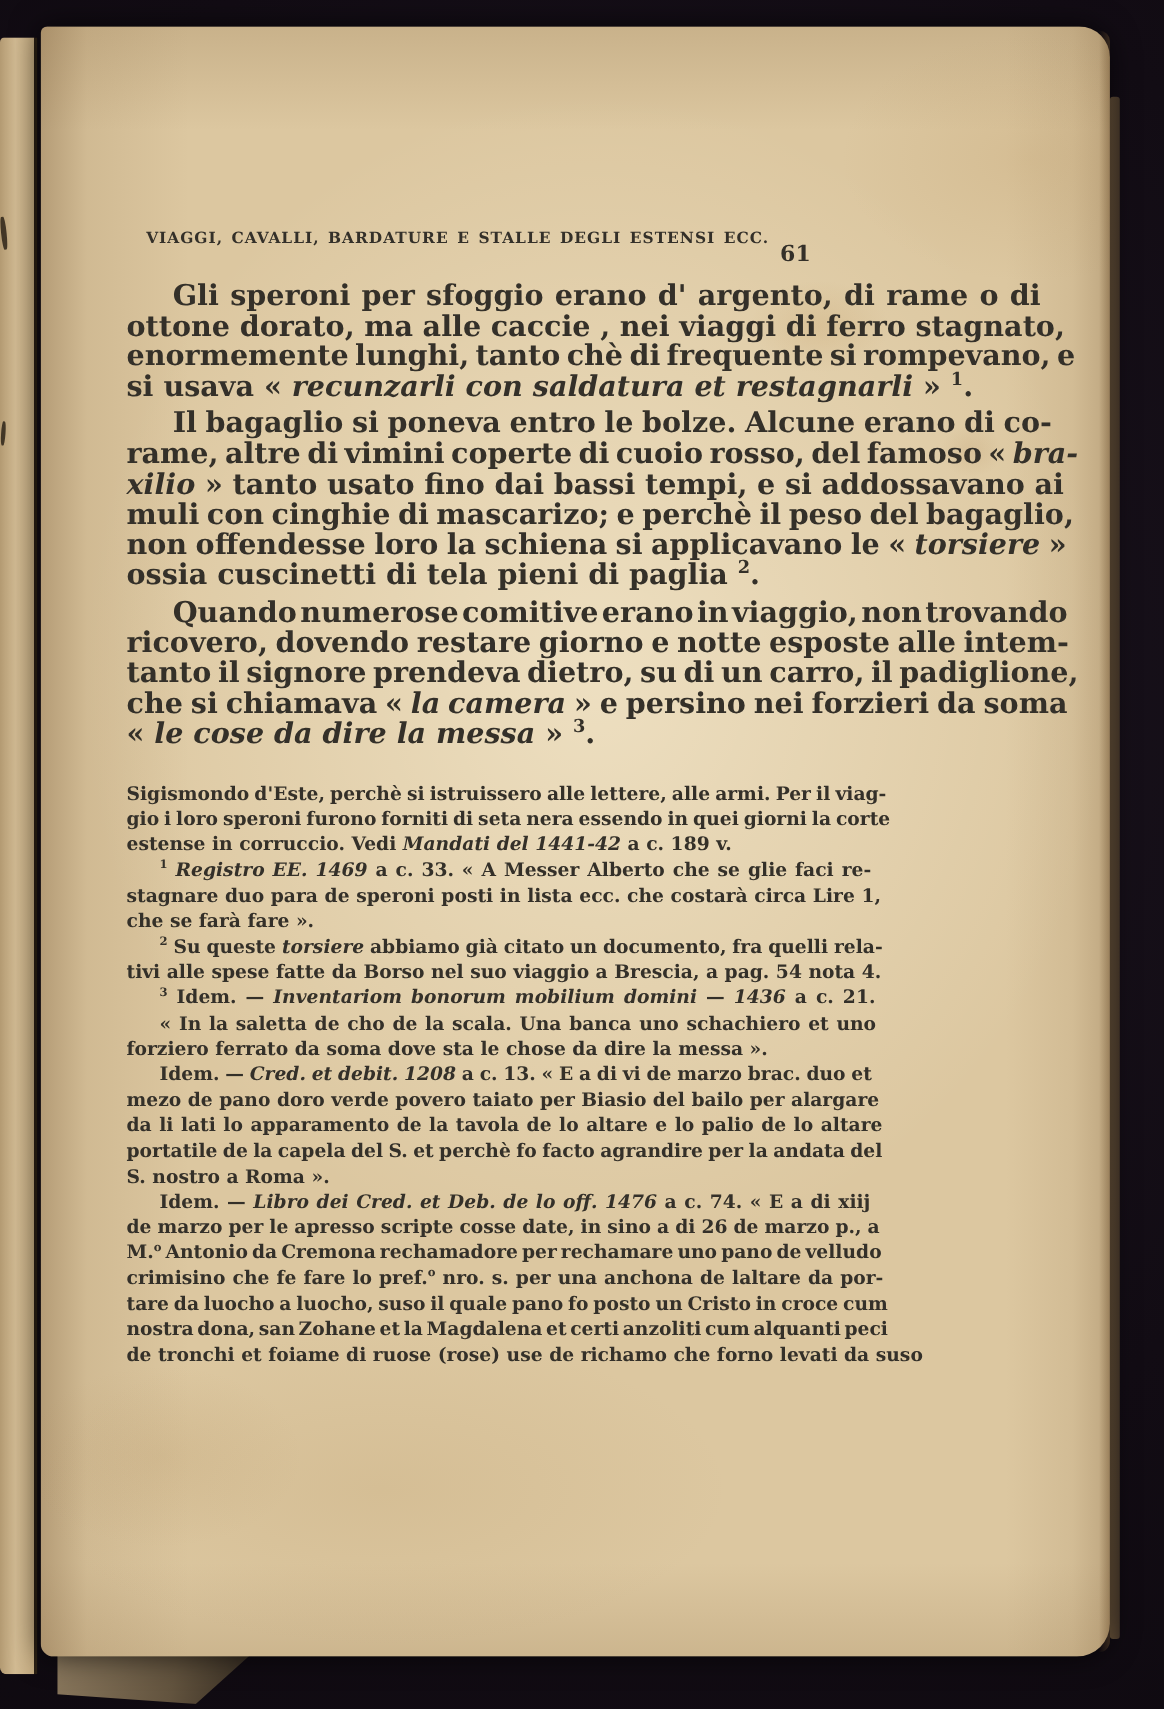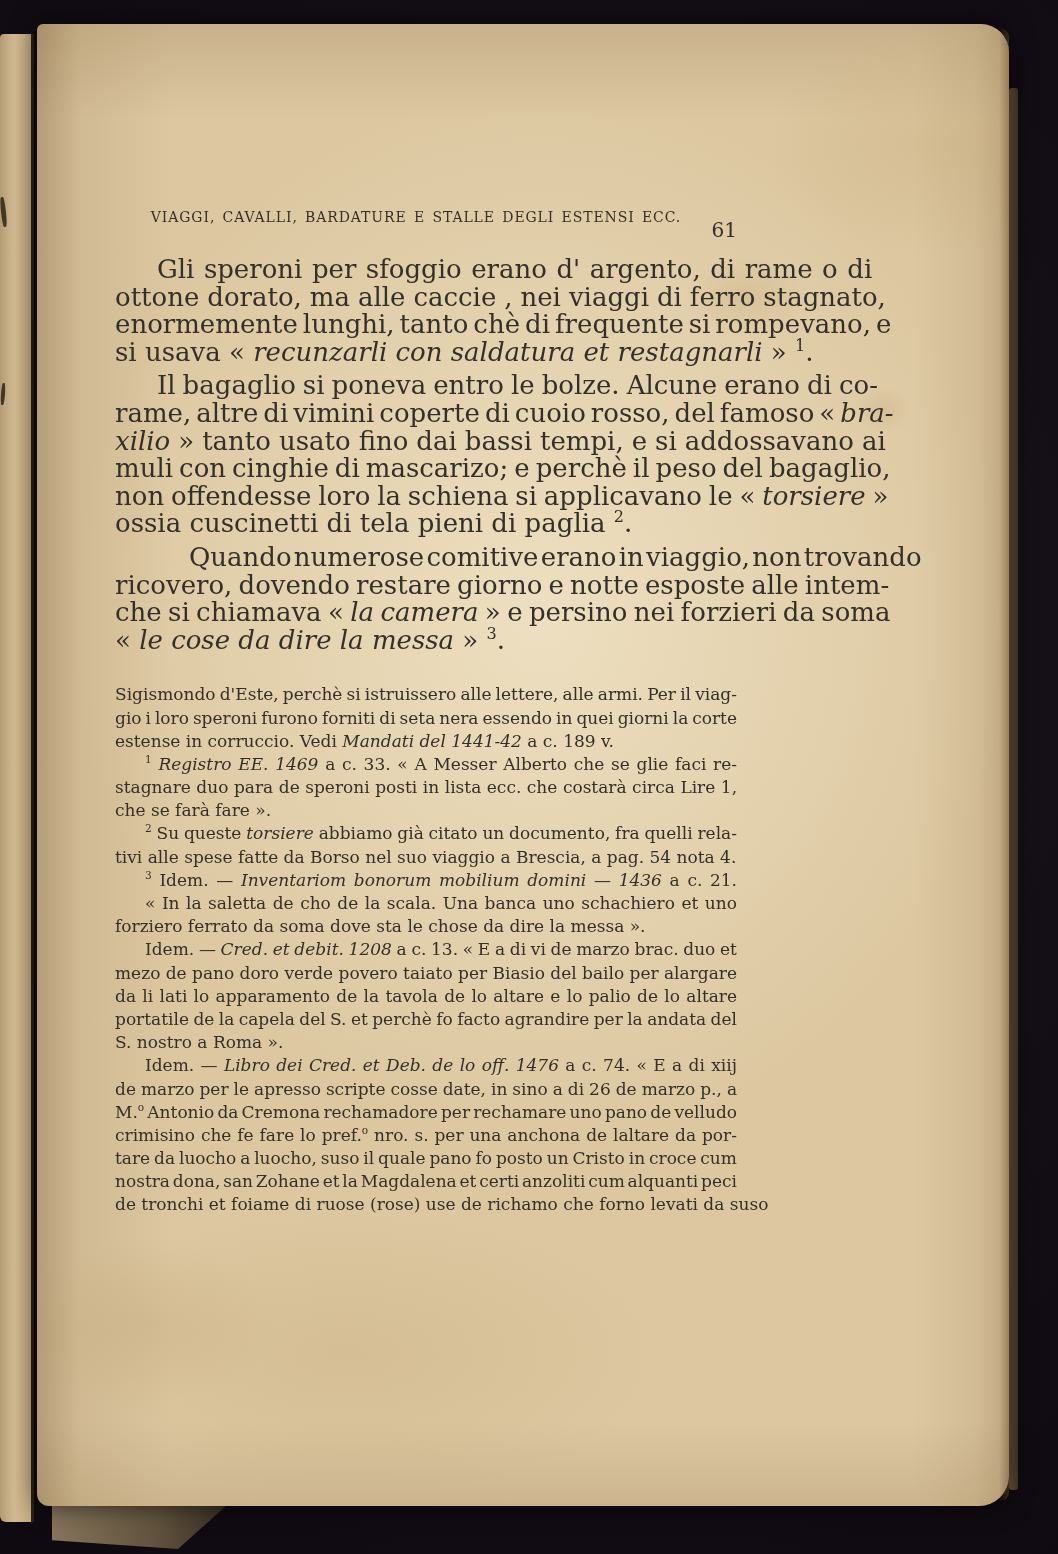--- a/index.html
+++ b/index.html
@@ -1,19 +1,20 @@
 <!DOCTYPE html>
 <html><head>
 <meta charset="utf-8">
 <style>
   html,body{margin:0;padding:0;background:#0b070c;}
   .scene{
     position:relative;width:1058px;height:1554px;overflow:hidden;
     background:radial-gradient(120% 90% at 55% 42%, #1c1520 0%, #120c14 55%, #0c080d 100%);
     font-family:"DejaVu Serif","Liberation Serif",serif;
+    font-weight:bold;
   }
   
   .prev-edge{
     position:absolute;left:0;top:34px;width:31px;height:1488px;
     background:linear-gradient(90deg,#b39a72 0%,#d2bb93 45%,#c3aa80 100%);
     border-radius:4px 0 0 6px;
     border-right:3px solid #2c2114;
   }
   .ink-mark{position:absolute;background:#241c12;border-radius:40%/60%;opacity:.8;}
   .mark-a{left:1px;top:197px;width:5px;height:30px;transform:rotate(-6deg);}
@@ -95,22 +96,23 @@
           <div class="line ind"><span class="ln" style="word-spacing: 1.22px;"><span>Gli speroni per sfoggio erano d' argento, di rame o di</span></span></div>
           <div class="line"><span class="ln" style="word-spacing: -0.31px;"><span>ottone dorato, ma alle caccie , nei viaggi di ferro stagnato,</span></span></div>
           <div class="line"><span class="ln" style="word-spacing: -3.29px;"><span>enormemente lunghi, tanto chè di frequente si rompevano, e</span></span></div>
           <div class="line end"><span class="ln"><span>si usava « </span><span class="it">recunzarli con saldatura et restagnarli</span><span> » </span><sup>1</sup><span>.</span></span></div>
           <div class="line ind"><span class="ln" style="word-spacing: -1.23px;"><span>Il bagaglio si poneva entro le bolze. Alcune erano di co-</span></span></div>
           <div class="line"><span class="ln" style="word-spacing: -3.25px;"><span>rame, altre di vimini coperte di cuoio rosso, del famoso « </span><span class="it">bra-</span></span></div>
           <div class="line"><span class="ln" style="word-spacing: -0.27px;"><span class="it">xilio</span><span> » tanto usato fino dai bassi tempi, e si addossavano ai</span></span></div>
           <div class="line"><span class="ln" style="word-spacing: -2.23px;"><span>muli con cinghie di mascarizo; e perchè il peso del bagaglio,</span></span></div>
           <div class="line"><span class="ln" style="word-spacing: -1.39px;"><span>non offendesse loro la schiena si applicavano le « </span><span class="it">torsiere</span><span> »</span></span></div>
           <div class="line end"><span class="ln"><span>ossia cuscinetti di tela pieni di paglia </span><sup>2</sup><span>.</span></span></div>
-          <div class="line ind"><span class="ln" style="word-spacing: -6px; margin-left: 32px;"><span>Quando numerose comitive erano in viaggio, non trovando</span></span></div>
+          <div class="line ind"><span class="ln" style="word-spacing: -6px;"><span>Quando numerose comitive erano in viaggio, non trovando</span></span></div>
           <div class="line"><span class="ln" style="word-spacing: -2.15px;"><span>ricovero, dovendo restare giorno e notte esposte alle intem-</span></span></div>
+          <div class="line"><span class="ln" style="word-spacing: -3.03px;"><span>tanto il signore prendeva dietro, su di un carro, il padiglione,</span></span></div>
           <div class="line"><span class="ln" style="word-spacing: -1.89px;"><span>che si chiamava « </span><span class="it">la camera</span><span> » e persino nei forzieri da soma</span></span></div>
           <div class="line end"><span class="ln"><span>« </span><span class="it">le cose da dire la messa</span><span> » </span><sup>3</sup><span>.</span></span></div>
         </main>
       <section id="footnotes">
           <div class="line"><span class="ln" style="word-spacing: -1.26px;"><span>Sigismondo d'Este, perchè si istruissero alle lettere, alle armi. Per il viag-</span></span></div>
           <div class="line"><span class="ln" style="word-spacing: -1.45px;"><span>gio i loro speroni furono forniti di seta nera essendo in quei giorni la corte</span></span></div>
           <div class="line end"><span class="ln"><span>estense in corruccio. Vedi </span><span class="it">Mandati del 1441-42</span><span> a c. 189 v.</span></span></div>
           <div class="line ind"><span class="ln" style="word-spacing: 1.3px;"><sup>1</sup><span> </span><span class="it">Registro EE. 1469</span><span> a c. 33. « A Messer Alberto che se glie faci re-</span></span></div>
           <div class="line"><span class="ln" style="word-spacing: 0.12px;"><span>stagnare duo para de speroni posti in lista ecc. che costarà circa Lire 1,</span></span></div>
           <div class="line end"><span class="ln"><span>che se farà fare ».</span></span></div>

